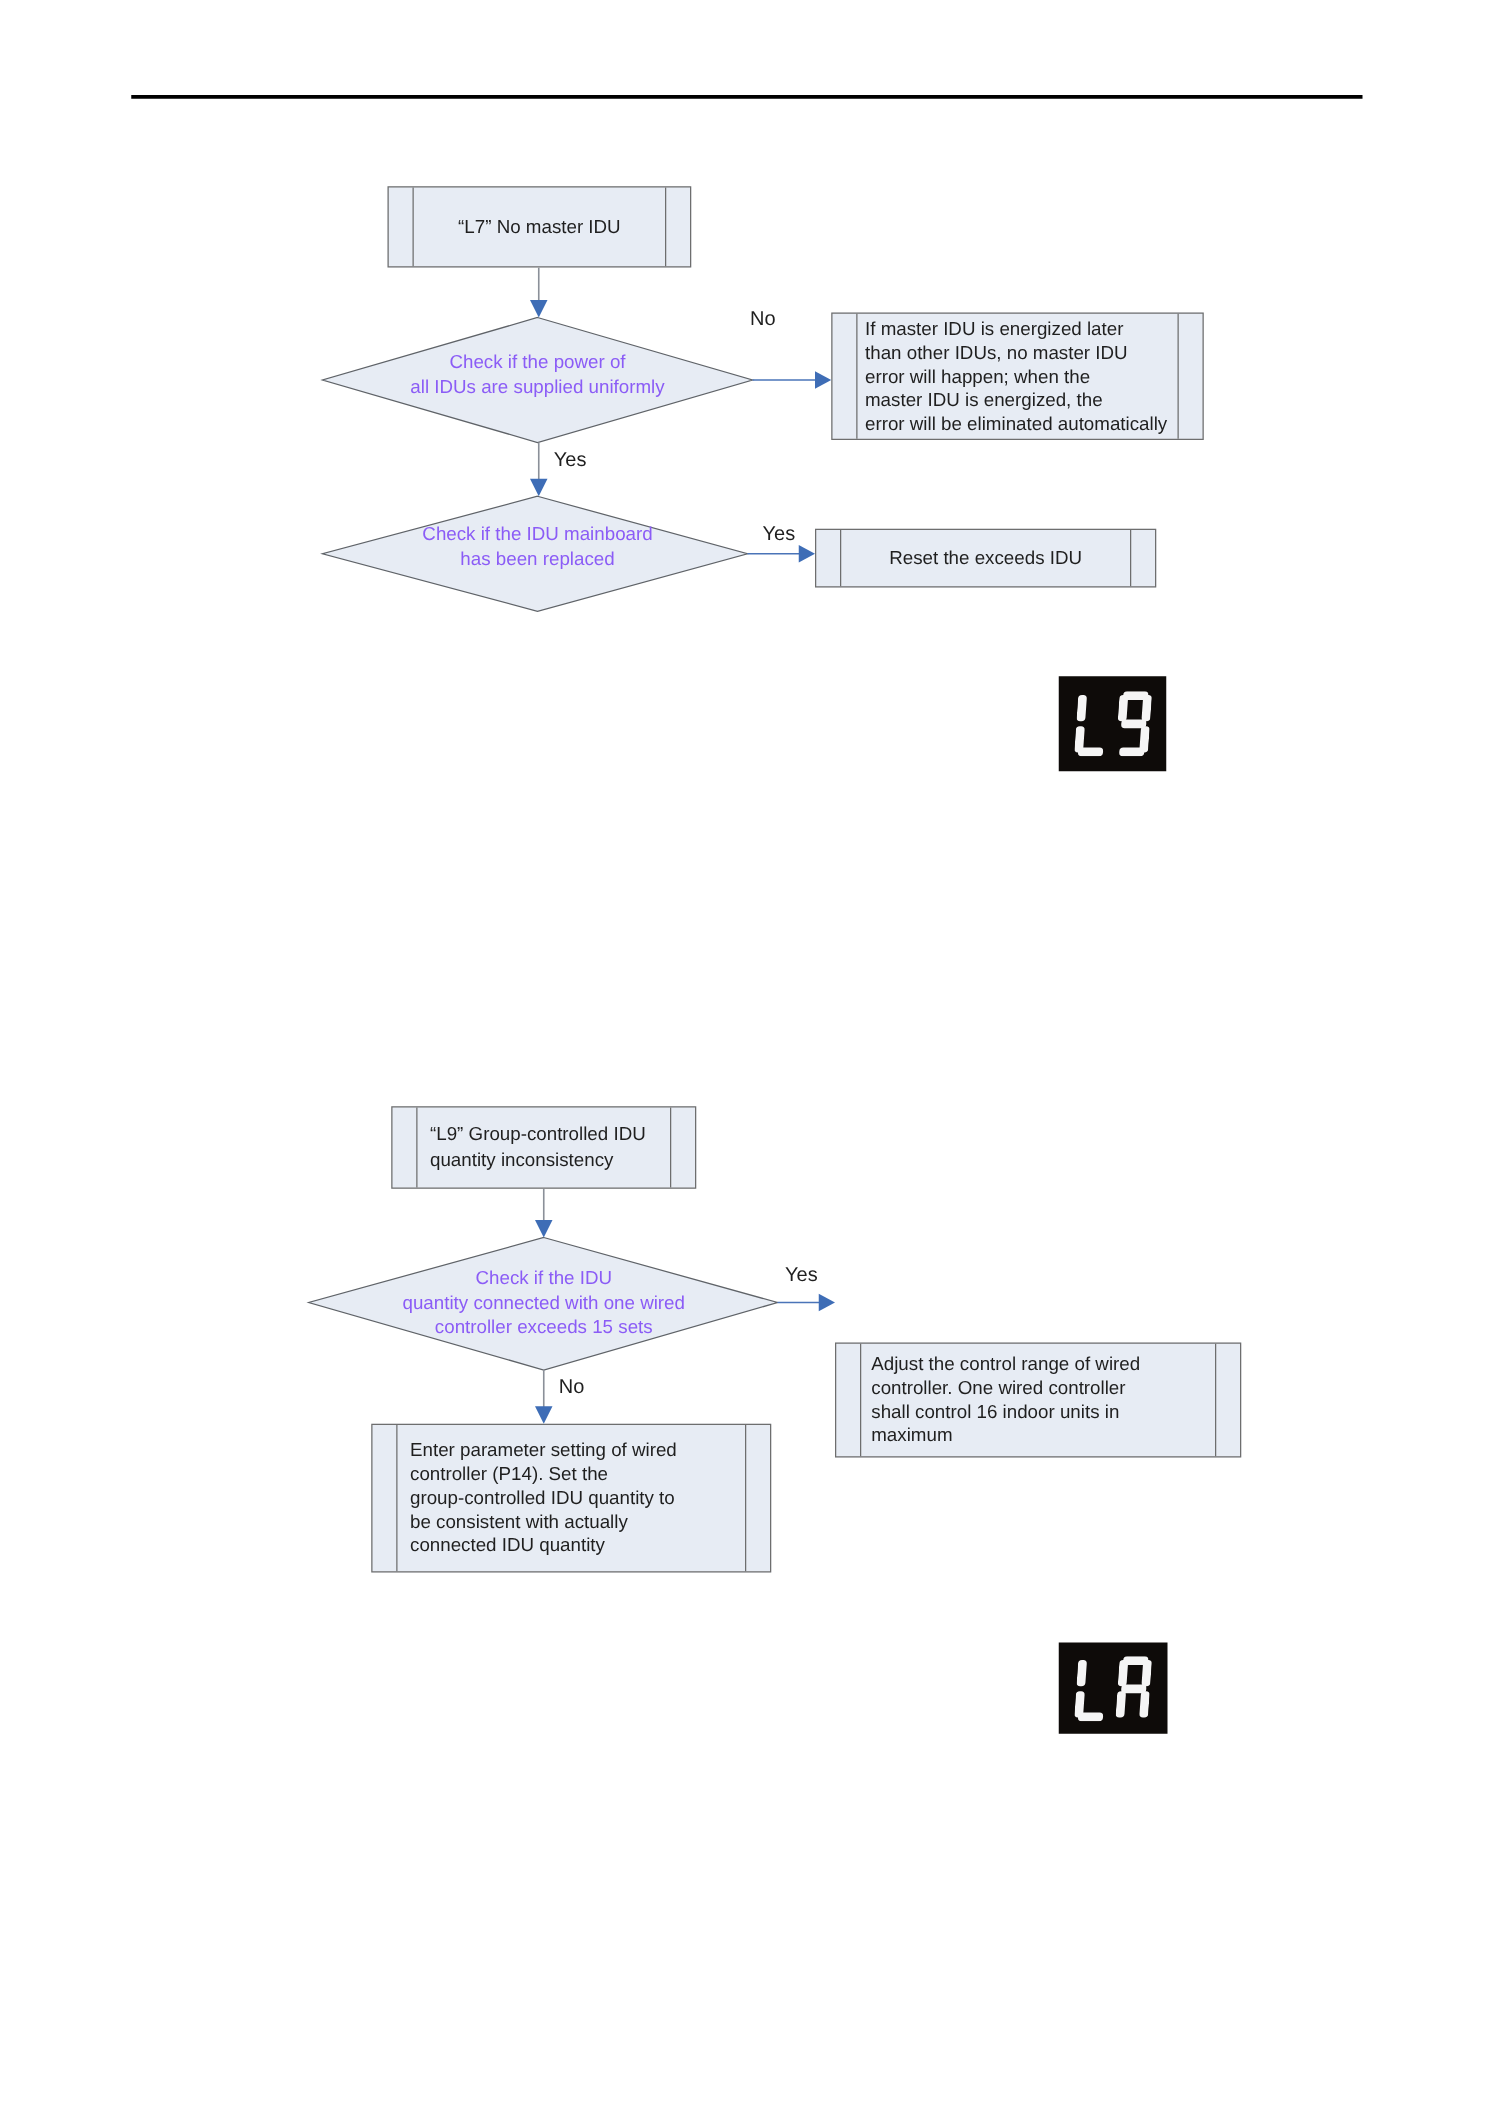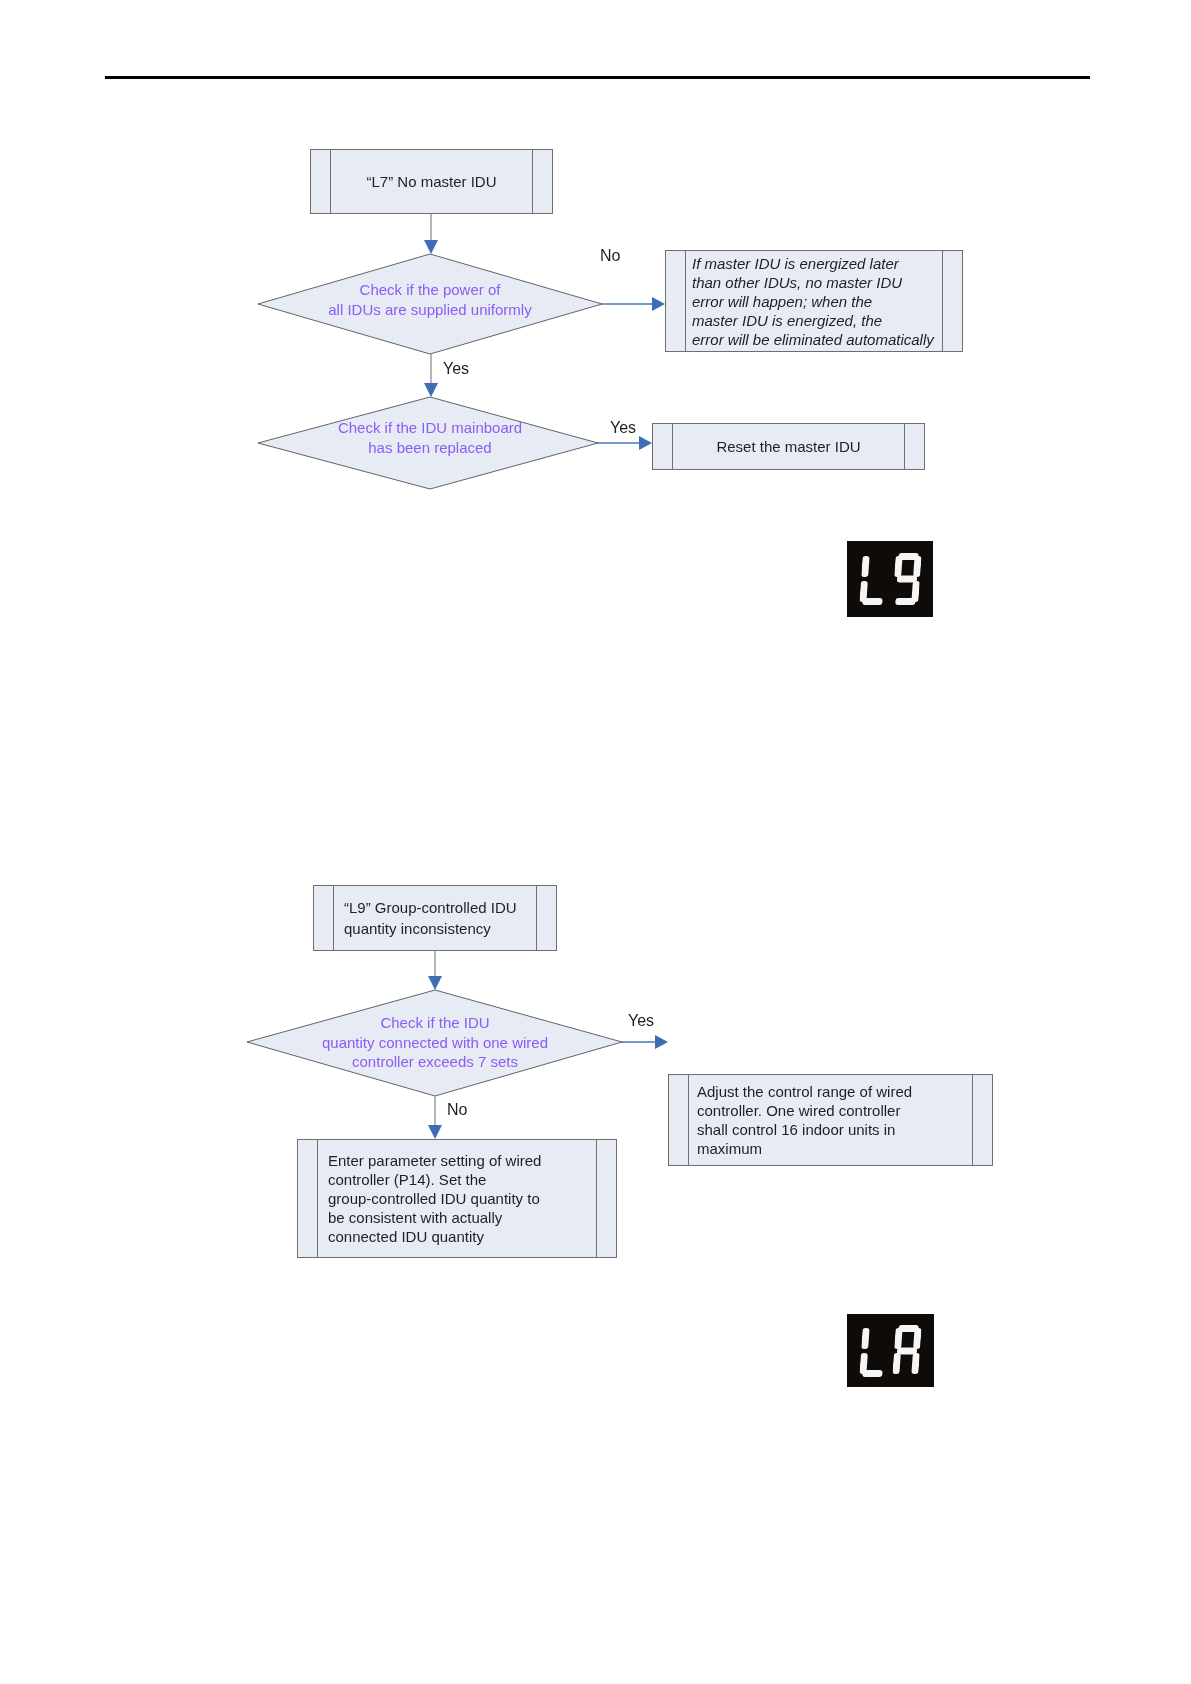--- a/index.html
+++ b/index.html
@@ -56,41 +56,41 @@
     <div class="inl"></div>
     <div class="inr"></div>
     <div class="ct center">“L7” No master IDU</div>
   </div>
 
   <div class="dtext" style="left:280px;top:280px;width:300px;">Check if the power of
 all IDUs are supplied uniformly</div>
 
   <div class="lbl" style="left:600px;top:247px;">No</div>
 
-  <div class="pbox" style="left:665px;top:250px;width:298px;height:102px;font-style:italic;">
+  <div class="pbox" style="left:665px;top:250px;width:298px;height:102px;">
     <div class="inl"></div>
     <div class="inr"></div>
     <div class="ct left" style="padding-left:26px;">If master IDU is energized later
 than other IDUs, no master IDU
 error will happen; when the
 master IDU is energized, the
 error will be eliminated automatically</div>
   </div>
 
   <div class="lbl" style="left:443px;top:360px;">Yes</div>
 
   <div class="dtext" style="left:280px;top:418px;width:300px;">Check if the IDU mainboard
 has been replaced</div>
 
   <div class="lbl" style="left:610px;top:419px;">Yes</div>
 
   <div class="pbox" style="left:652px;top:423px;width:273px;height:47px;">
     <div class="inl"></div>
     <div class="inr"></div>
-    <div class="ct center">Reset the master IDU</div>
+    <div class="ct center">Reset the exceeds IDU</div>
   </div>
 
   <div class="sevenseg" style="left:847px;top:541px;width:86px;height:76px;" aria-label="L9">
     <span class="vh">L9</span>
   <svg width="26" height="52" viewBox="0 0 26 52">
         <rect x="3" y="45" width="20" height="7" rx="3" fill="#f5f5f5"></rect>
         <rect x="0" y="28" width="7" height="21" rx="3" fill="#f5f5f5"></rect>
         <rect x="0" y="3" width="7" height="21" rx="3" fill="#f5f5f5"></rect>
       </svg>
       <svg width="26" height="52" viewBox="0 0 26 52">
@@ -105,21 +105,21 @@
 
   <div class="pbox" style="left:313px;top:885px;width:244px;height:66px;">
     <div class="inl"></div>
     <div class="inr"></div>
     <div class="ct left" style="padding-left:30px;line-height:21px;border-radius:18px;">“L9” Group-controlled IDU
 quantity inconsistency</div>
   </div>
 
   <div class="dtext" style="left:285px;top:1013px;width:300px;">Check if the IDU
 quantity connected with one wired
-controller exceeds 7 sets</div>
+controller exceeds 15 sets</div>
 
   <div class="lbl" style="left:628px;top:1012px;">Yes</div>
 
   <div class="pbox" style="left:668px;top:1054px;width:325px;height:92px;margin-top:20px;">
     <div class="inl"></div>
     <div class="inr"></div>
     <div class="ct left" style="padding-left:28px;padding-right:4px;">Adjust the control range of wired
 controller. One wired controller
 shall control 16 indoor units in
 maximum</div>

